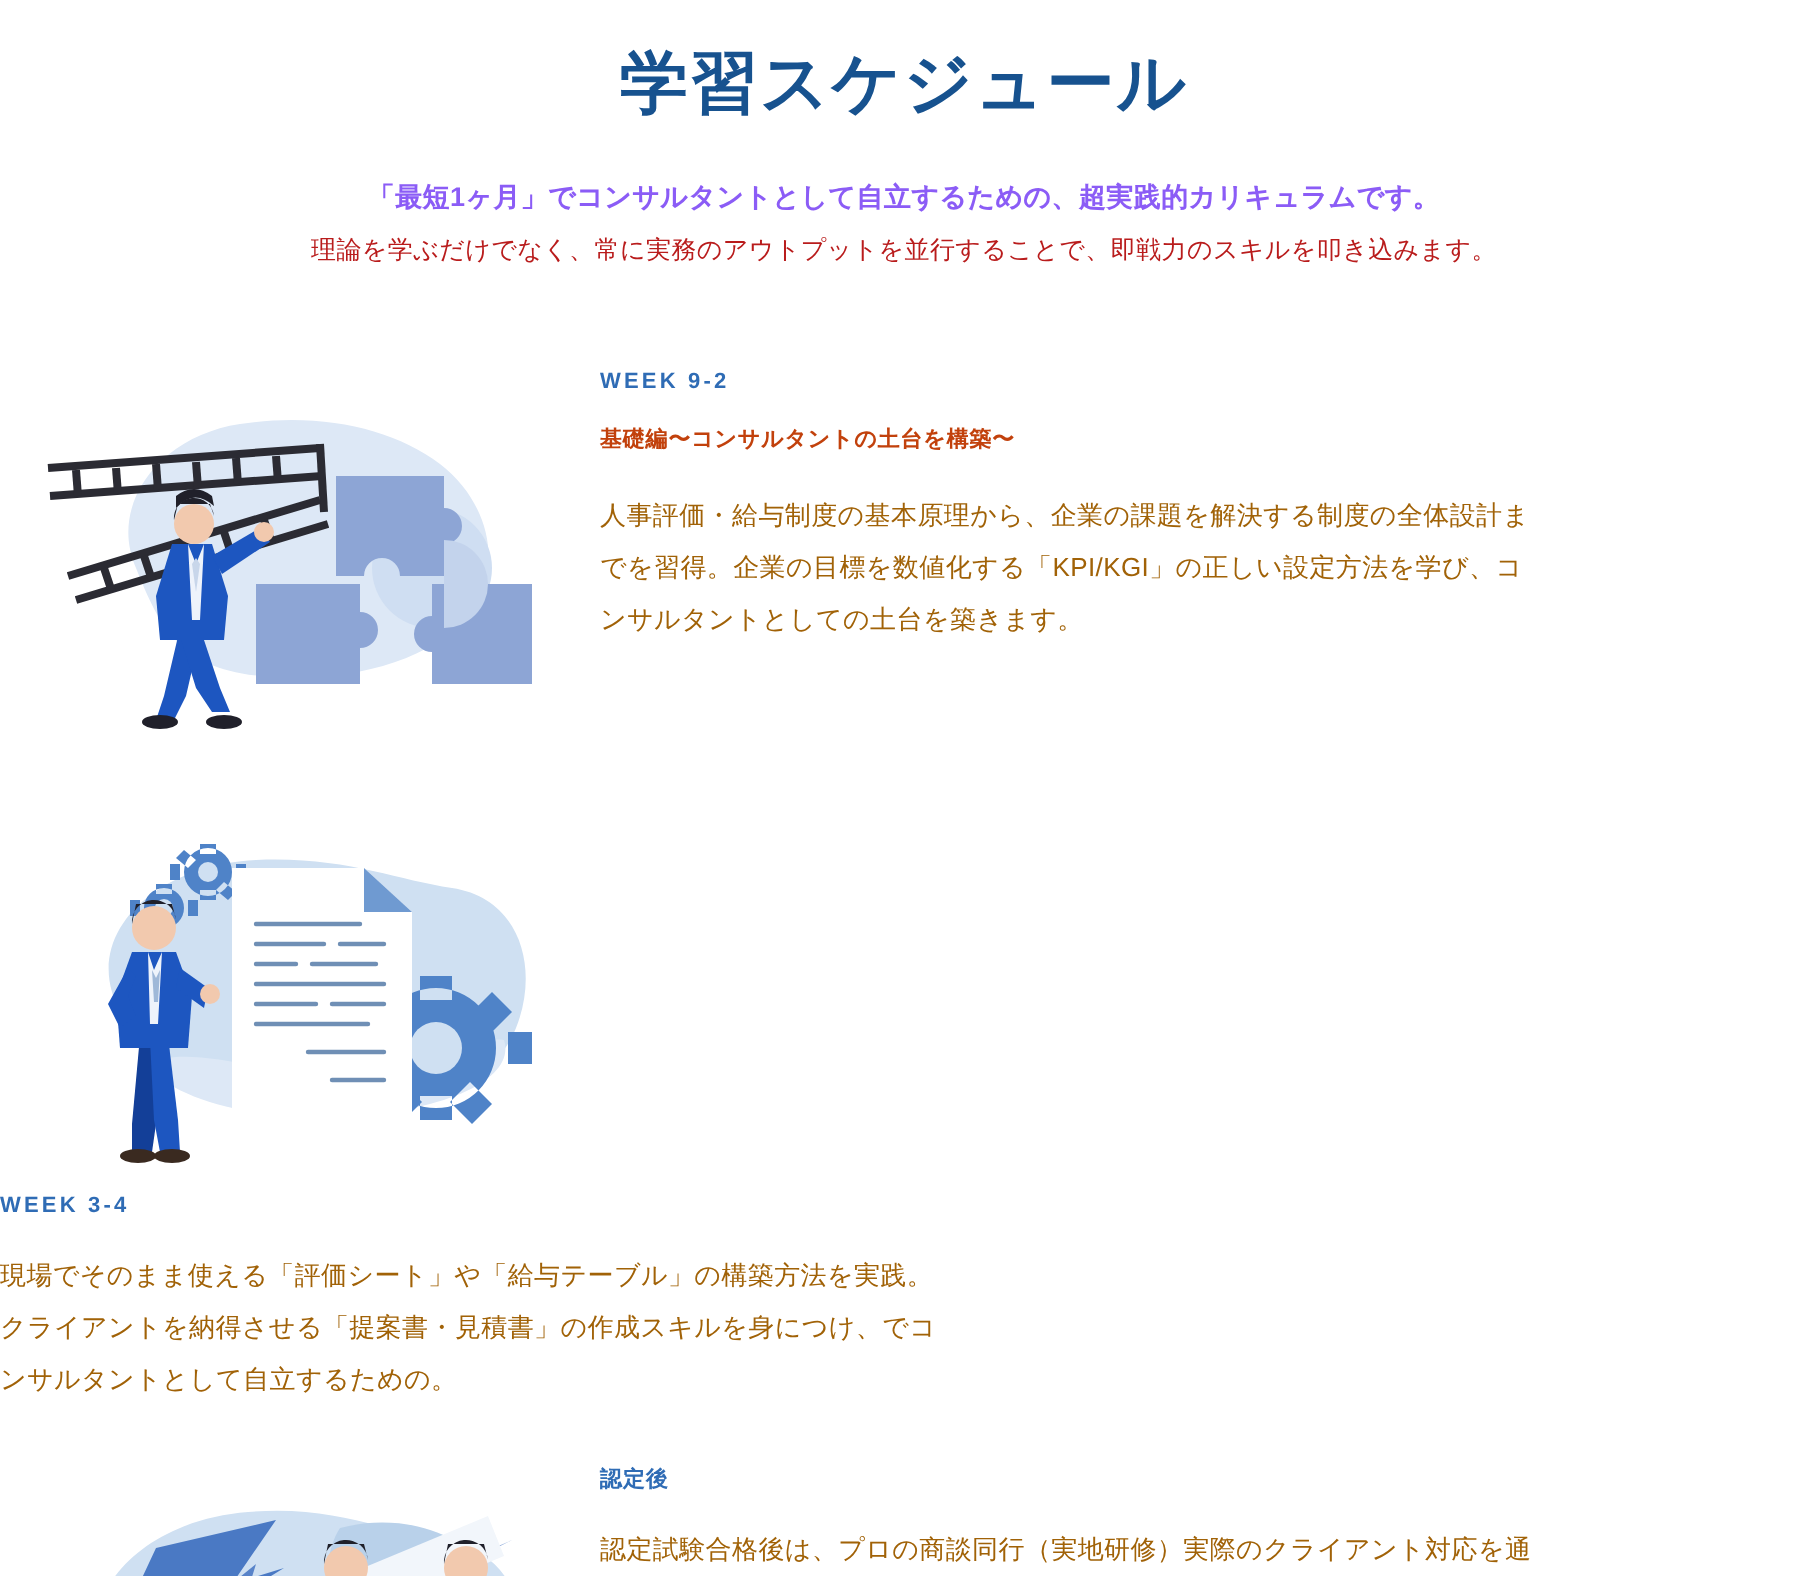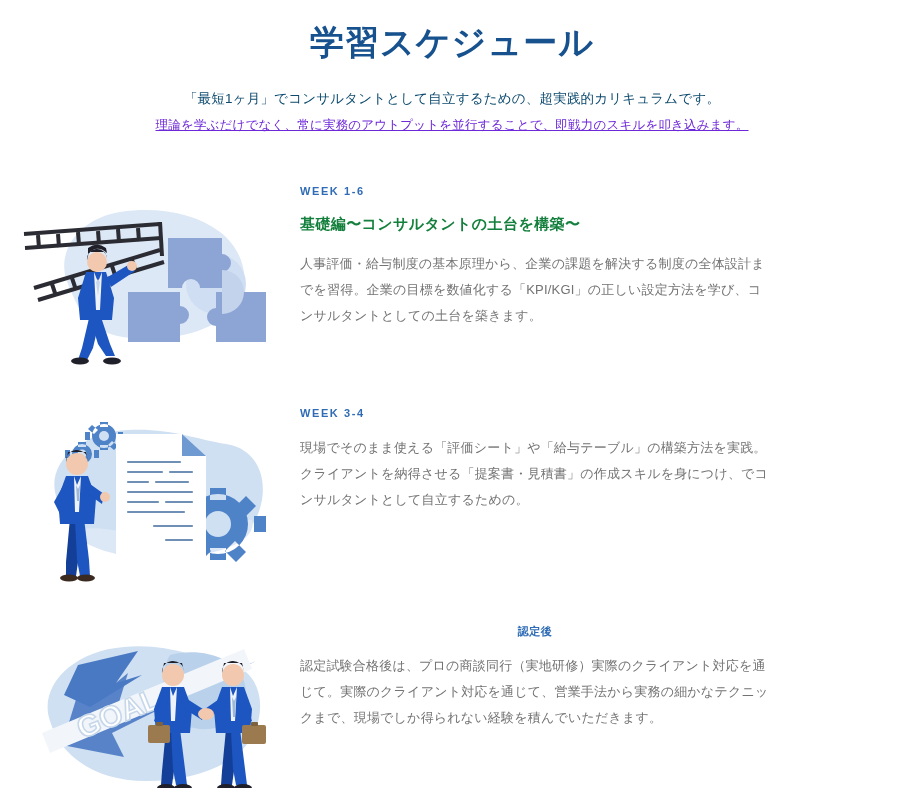--- a/index.html
+++ b/index.html
@@ -36,34 +36,33 @@
     line-height: 1.35;
   }
 
   .lead-block {
     margin: 22px auto 0 auto;
     width: 700px;
     text-align: center;
   }
   .lead-strong {
     font-size: 13.5px;
-    font-weight: normal;
-    color: #0c4a6e;
+    font-weight: bold;
+    color: #8b5cf6;
     line-height: 1.7;
     margin: 0;
     letter-spacing: 0.2px;
   }
   .lead-sub {
     font-size: 12.5px;
     font-weight: normal;
-    color: #6d28d9;
+    color: #b91c1c;
     line-height: 1.9;
     margin: 3px 0 0 0;
     letter-spacing: 0.2px;
-    text-decoration: underline;
   }
 
   
   .steps {
     margin-top: 48px;
     padding: 0 0 0 0;
   }
   .step {
     display: flex;
     align-items: flex-start;
@@ -89,41 +88,40 @@
     font-size: 11px;
     font-weight: bold;
     color: #2f6cb5;
     letter-spacing: 1.6px;
     margin: 0 0 16px 0;
     line-height: 1;
   }
   .step-eyebrow.jp {
     letter-spacing: 0.5px;
     font-size: 11px;
-    text-align: center;
   }
   .step-heading {
-    font-size: 15px;
+    font-size: 11px;
     font-weight: bold;
-    color: #15803d;
+    color: #c2410c;
     margin: 0 0 17px 0;
     letter-spacing: 0.4px;
     line-height: 1.4;
   }
   .step-text {
     font-size: 13px;
-    color: #737373;
+    color: #a16207;
     line-height: 2.0;
     margin: 0;
     letter-spacing: 0.2px;
   }
 
   
   .step--1 { margin-top: 0px; }
-  .step--2 { margin-top: 28px; }
+  .step--2 { margin-top: 28px; flex-direction: column; }
   .step--3 { margin-top: 28px; }
 
   .step--1 .step-body { padding-top: 0px; }
   .step--2 .step-body { padding-top: 4px; }
   .step--3 .step-body { padding-top: 4px; }
 </style>
 </head>
 <body>
 
 <div class="page">
@@ -196,21 +194,21 @@
             <circle cx="77" cy="66" r="10" fill="#f2c9ae"></circle>
             <path d="M67 64 a10 10 0 0 1 20 -2 l-2 -6 -16 0 z" fill="#20202a"></path>
             <path d="M68 58 q9 -10 19 -1 l-1 -5 q-9 -7 -18 0 z" fill="#20202a"></path>
 
             <path d="M76 86 l2 14 2 -14 -2 -3 z" fill="#c8d6ea"></path>
           </g>
         </svg>
       </div>
 
       <div class="step-body">
-        <p class="step-eyebrow">WEEK 1-6</p>
+        <p class="step-eyebrow">WEEK 9-2</p>
         <h2 class="step-heading">基礎編〜コンサルタントの土台を構築〜</h2>
         <p class="step-text">人事評価・給与制度の基本原理から、企業の課題を解決する制度の全体設計までを習得。企業の目標を数値化する「KPI/KGI」の正しい設定方法を学び、コンサルタントとしての土台を築きます。</p>
       </div>
     </div>
 
     <div class="step step--2">
       <div class="step-illus">
         <svg width="260" height="170" viewBox="0 0 260 170" xmlns="http://www.w3.org/2000/svg">
 
           <path d="M36 82 C26 48 62 18 108 16 C152 14 178 26 206 30 C240 35 250 70 238 100 C226 130 186 146 138 146 C86 146 46 120 36 82 Z" fill="#cfe0f2"></path>

